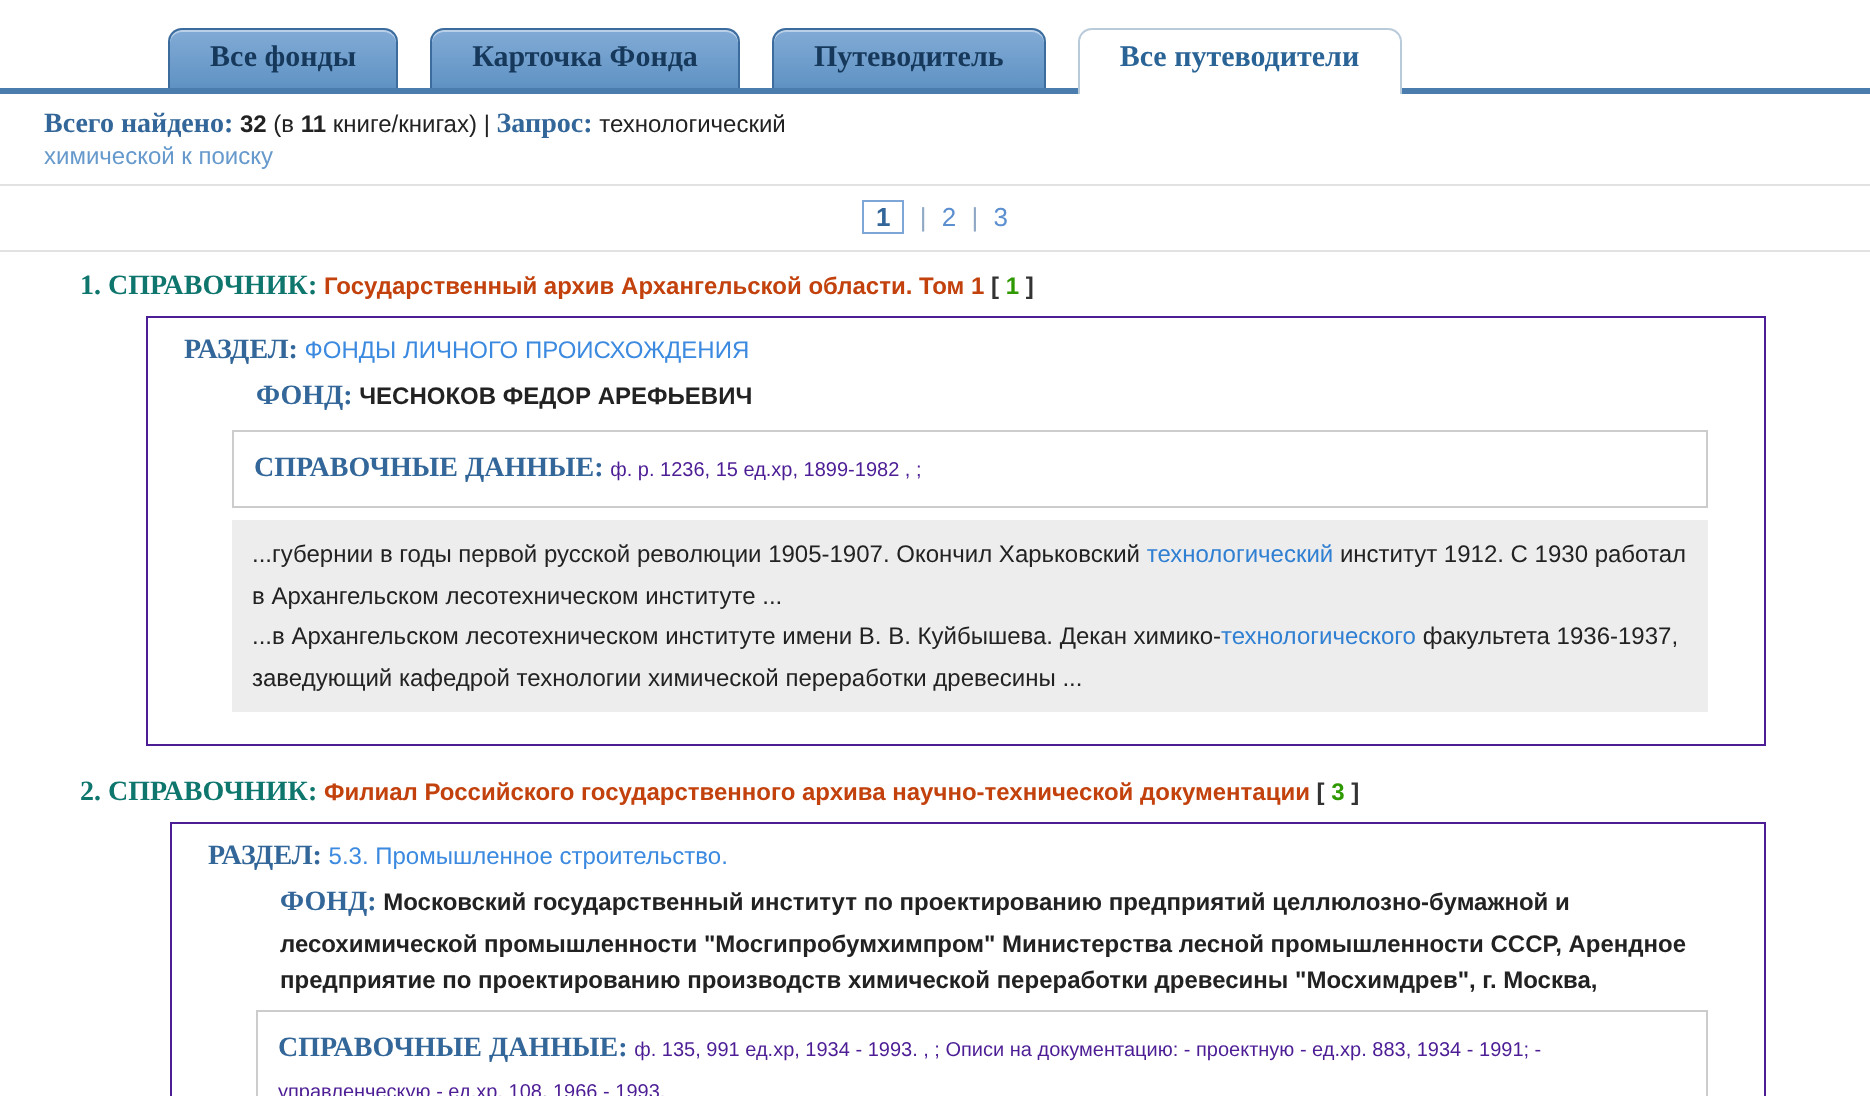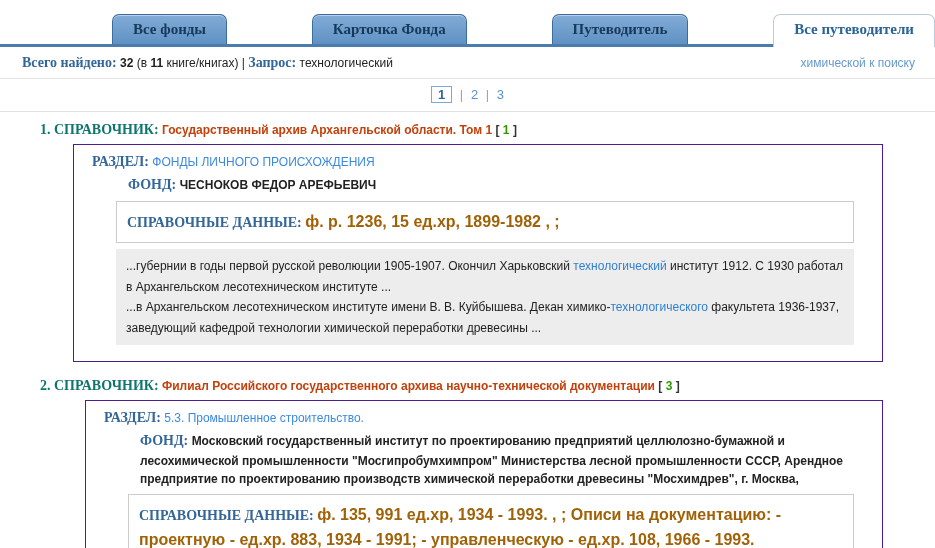--- a/index.html
+++ b/index.html
@@ -1,36 +1,36 @@
 <!DOCTYPE html>
 <html><head>
 <meta charset="utf-8">
 <style>
   * { margin: 0; padding: 0; box-sizing: border-box; }
   html, body { width: 935px; height: 548px; overflow: hidden; background: #fff; }
   body { font-family: "Liberation Sans", sans-serif; font-size: 12px; color: #222; }
 
   
-  .tabbar { padding: 14px 0 0 112px; border-bottom: 3px solid #4a7cae; display: flex; gap: 16px; height: 47px; justify-content: space-between; }
+  .tabbar { padding: 14px 0 0 84px; border-bottom: 3px solid #4a7cae; display: flex; gap: 16px; height: 47px; }
   .tab {
     background: linear-gradient(#82abd6, #5f92c3);
     border: 1px solid #3c6c9e; border-bottom: none;
     border-radius: 7px 7px 0 0;
     box-shadow: inset 0 1px 0 rgba(255,255,255,.45);
     color: #16385a; font-family: "Liberation Serif", serif; font-weight: bold; font-size: 15px;
     padding: 6px 20px 5px; cursor: pointer; white-space: nowrap;
   }
   .tab.active {
     background: #fff; color: #2a6496;
     border-color: #b9cbdb; margin-bottom: -3px; padding-bottom: 8px;
     box-shadow: none; position: relative; z-index: 2;
   }
 
   
-  .results-header { display: flex; justify-content: space-between; align-items: baseline; padding: 8px 20px 7px 22px; }
+  .results-header { display: flex; justify-content: space-between; align-items: baseline; padding: 8px 20px 7px 22px; flex-direction: column; }
   .lbl { font-family: "Liberation Serif", serif; font-weight: bold; color: #336699; font-size: 14px; }
   .hdr-val { color: #222; font-size: 12px; }
   .hdr-b { font-weight: bold; }
   .back-link { color: #6699cc; font-size: 12px; text-decoration: none; cursor: pointer; }
 
   .sep { border: none; border-top: 1px solid #e2e2e2; }
 
   
   .pagination { text-align: center; padding: 7px 0 8px; color: #8fa8c4; font-size: 13px; }
   .page-current { display: inline-block; border: 1px solid #7ea7d8; padding: 0 6px; color: #336699; font-weight: bold; margin: 0 4px; }
@@ -48,21 +48,21 @@
   .box1 { margin: 2px 52px 16px 33px; }
   .box2 { margin: 2px 52px 0 45px; }
 
   .razdel-line { margin: 3px 0 4px 8px; }
   .section-link { color: #3b8ae0; text-decoration: none; font-size: 12px; cursor: pointer; }
 
   .fond-line { margin: 4px 16px 5px 44px; line-height: 1.55; }
   .fond-val { color: #222; font-size: 12px; font-weight: bold; }
 
   .sd-box { border: 1px solid #ccc; background: #fff; margin: 5px 16px 6px 32px; padding: 8px 10px; line-height: 1.55; }
-  .sd-val { color: #a16207; font-size: 16px; font-weight: bold; }
+  .sd-val { color: #4c1d95; font-size: 10px; }
 
   .excerpt { background: #ededed; margin: 6px 16px 6px 32px; padding: 7px 10px; line-height: 1.7; color: #222; font-size: 12px; }
   .excerpt p { margin: 0; }
   .hl { color: #2f7fd2; }
 </style>
 </head>
 <body>
 
 <div class="tabbar">
   <div class="tab">Все фонды</div>

